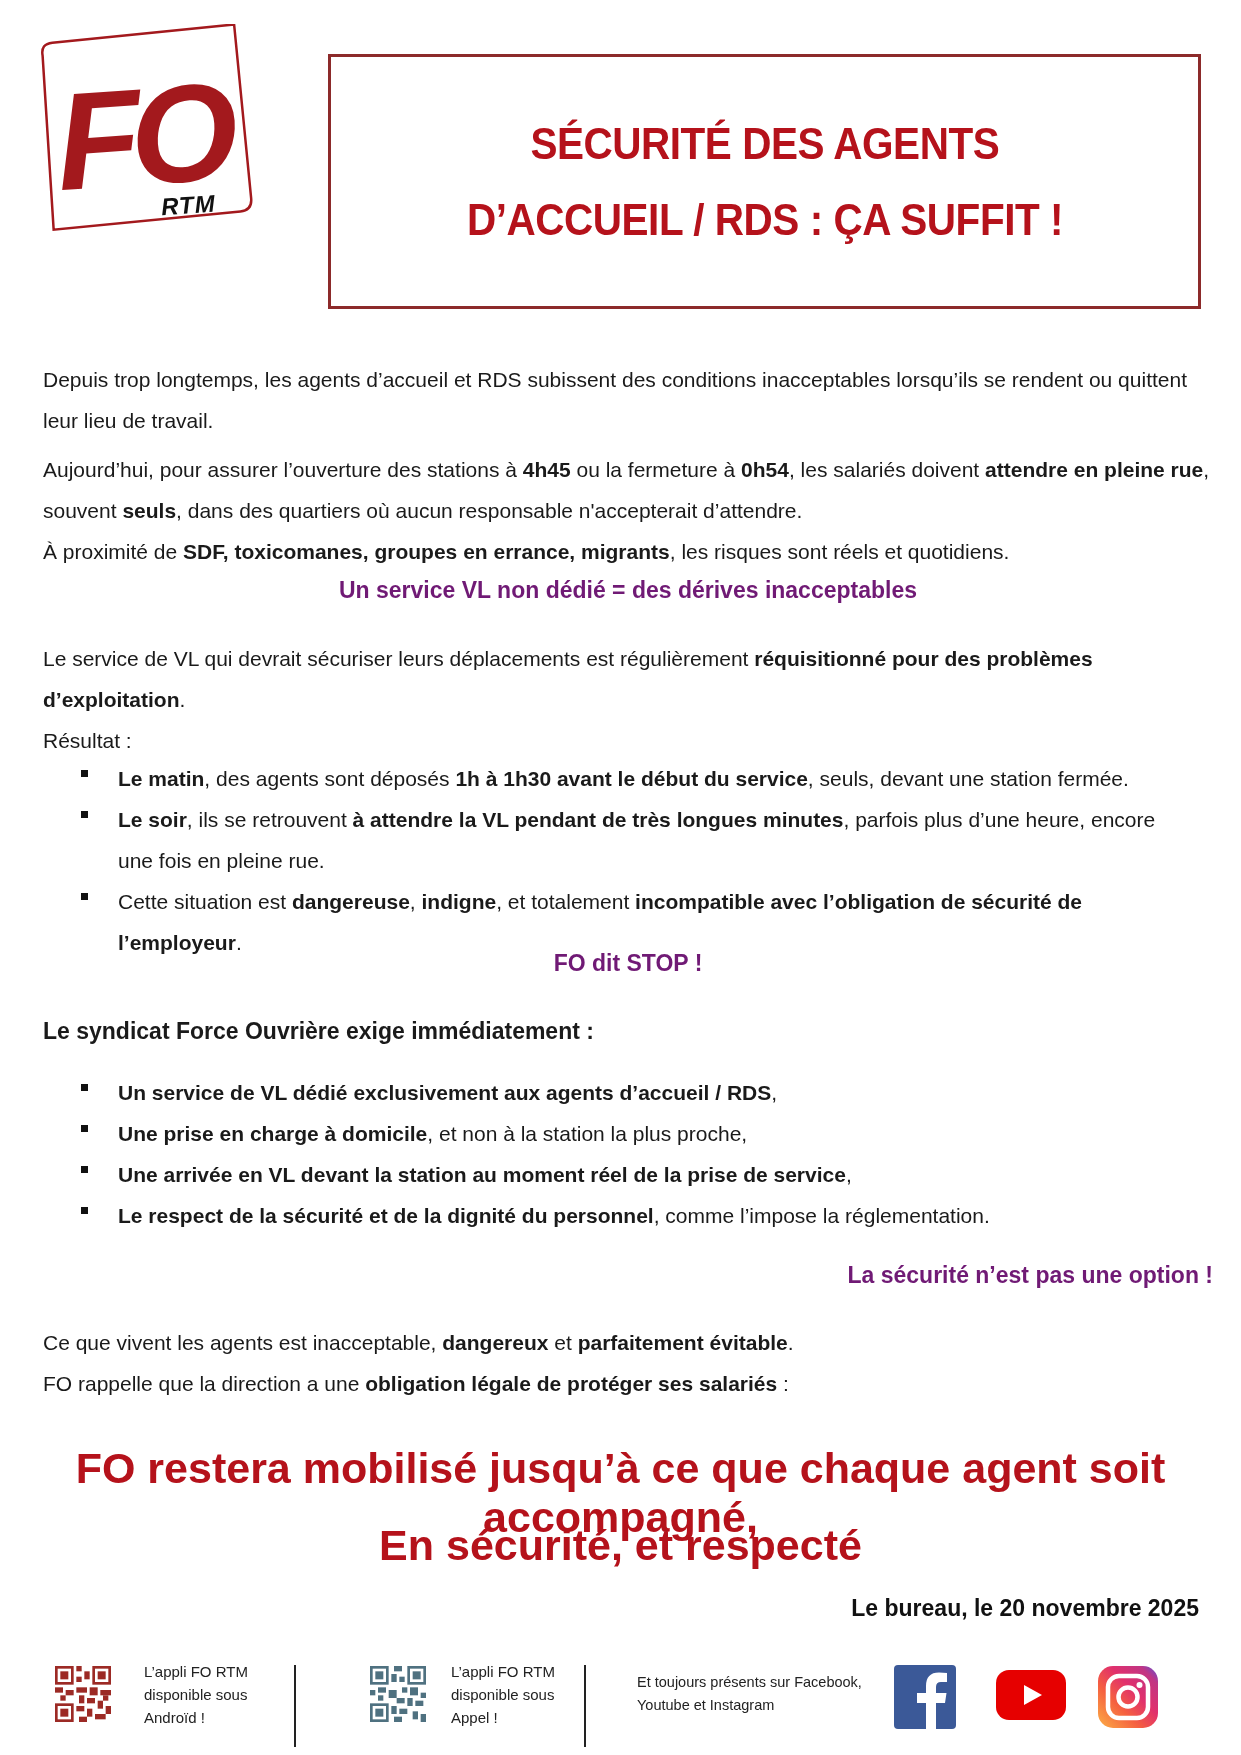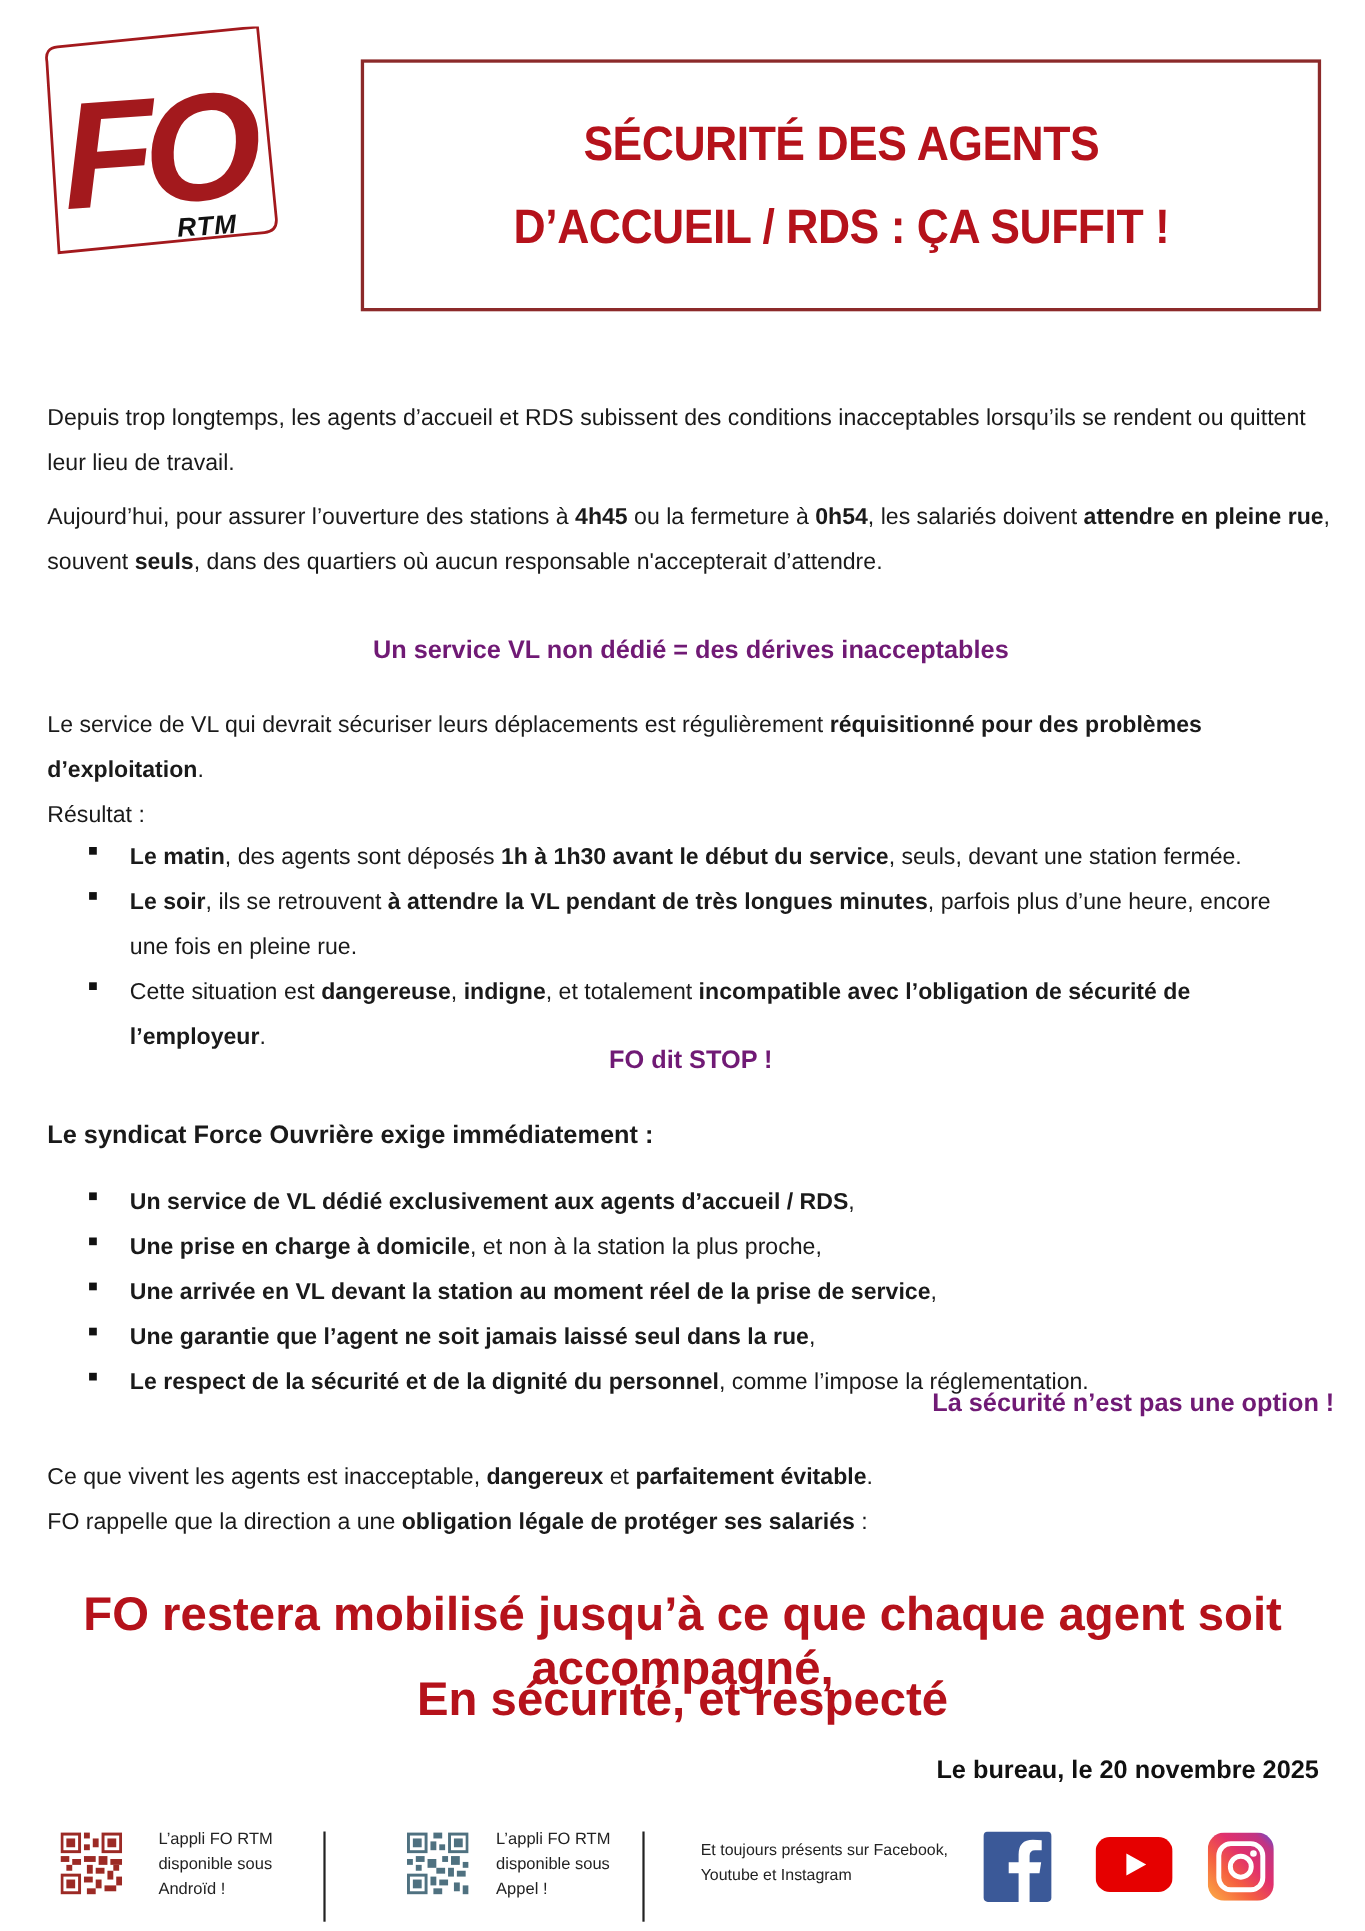--- a/index.html
+++ b/index.html
@@ -2,21 +2,21 @@
 <html><head>
 <meta charset="utf-8">
 <style>
   html, body { margin:0; padding:0; background:#ffffff; }
   body { width:1241px; height:1755px; position:relative; overflow:hidden;
          font-family:"Liberation Sans", "DejaVu Sans", sans-serif; color:#1a1a1a; }
   .abs { position:absolute; }
 
   
   .logo { left:38px; top:24px; width:228px; height:222px; }
-  .title-box { left:328px; top:54px; width:873px; height:229px; border:3px solid #8c2a2a; box-sizing:border-box;
+  .title-box { left:328px; top:54px; width:873px; height:255px; border:3px solid #8c2a2a; box-sizing:border-box;
                display:flex; flex-direction:column; justify-content:center; align-items:center; }
   .title-line { font-family:"Liberation Sans", sans-serif; font-weight:bold; color:#b5121b; font-size:44px;
                 letter-spacing:-0.5px; line-height:76px; transform:scaleX(0.92); }
 
   .body-text { left:43px; width:1170px; font-size:21px; line-height:41px; }
   .para { margin:0; }
   .heading-red { text-align:center; font-weight:bold; color:#701a75; font-size:23px; }
   .sub-heading { font-weight:bold; font-size:23px; }
   ul.sq { list-style:none; margin:0; padding:0; }
   ul.sq li { position:relative; padding-left:75px; }
@@ -45,20 +45,21 @@
   <div class="title-line">SÉCURITÉ DES AGENTS</div>
   <div class="title-line">D’ACCUEIL / RDS : ÇA SUFFIT !</div>
 </div>
 
 <div class="abs body-text" style="top:359px;">
   <p class="para">Depuis trop longtemps, les agents d’accueil et RDS subissent des conditions inacceptables lorsqu’ils se rendent ou quittent leur lieu de travail.</p>
 </div>
 
 <div class="abs body-text" style="top:449px;">
   <p class="para"><span>Aujourd’hui, pour assurer l’ouverture des stations à </span><span style="font-weight: bold;">4h45</span><span> ou la fermeture à </span><span style="font-weight: bold;">0h54</span><span>, les salariés doivent </span><span style="font-weight: bold;">attendre en pleine rue</span><span>, souvent </span><span style="font-weight: bold;">seuls</span><span>, dans des quartiers où aucun responsable n'accepterait d’attendre.</span></p>
+  <p class="para"><span>À proximité de </span><span style="font-weight: bold;">SDF, toxicomanes, groupes en errance, migrants</span><span>, les risques sont réels et quotidiens.</span></p>
 </div>
 
 <div class="abs body-text heading-red" style="top:570px;">Un service VL non dédié = des dérives inacceptables</div>
 
 <div class="abs body-text" style="top:638px;">
   <p class="para"><span>Le service de VL qui devrait sécuriser leurs déplacements est régulièrement </span><span style="font-weight: bold;">réquisitionné pour des problèmes d’exploitation</span><span>.</span></p>
   <p class="para">Résultat :</p>
 </div>
 
 <div class="abs body-text" style="top:758px; width:1180px;">
@@ -70,21 +71,20 @@
 </div>
 
 <div class="abs body-text heading-red" style="top:943px;">FO dit STOP !</div>
 <div class="abs body-text sub-heading" style="top:1011px;">Le syndicat Force Ouvrière exige immédiatement :</div>
 
 <div class="abs body-text" style="top:1072px; width:1180px;">
   <ul class="sq">
     <li><span style="font-weight: bold;">Un service de VL dédié exclusivement aux agents d’accueil / RDS</span><span>,</span></li>
     <li><span style="font-weight: bold;">Une prise en charge à domicile</span><span>, et non à la station la plus proche,</span></li>
     <li><span style="font-weight: bold;">Une arrivée en VL devant la station au moment réel de la prise de service</span><span>,</span></li>
-    <li><span style="font-weight: bold;">Une garantie que l’agent ne soit jamais laissé seul dans la rue</span><span>,</span></li>
     <li><span style="font-weight: bold;">Le respect de la sécurité et de la dignité du personnel</span><span>, comme l’impose la réglementation.</span></li>
   </ul>
 </div>
 
 <div class="abs body-text heading-red" style="top:1255px;text-align:right;">La sécurité n’est pas une option !</div>
 
 <div class="abs body-text" style="top:1322px;">
   <p class="para"><span>Ce que vivent les agents est </span><span style="font-weight: normal;">inacceptable</span><span>, </span><span style="font-weight: bold;">dangereux</span><span> et </span><span style="font-weight: bold;">parfaitement évitable</span><span>.</span></p>
   <p class="para"><span>FO rappelle que la direction a une </span><span style="font-weight: bold;">obligation légale de protéger ses salariés</span><span> :</span></p>
 </div>

